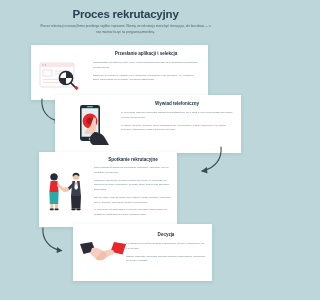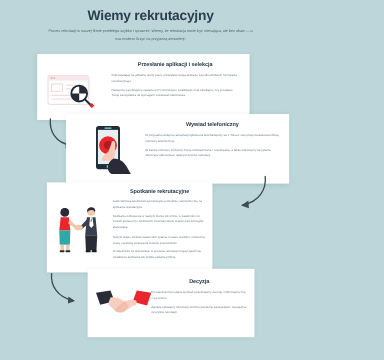--- a/index.html
+++ b/index.html
@@ -64,21 +64,21 @@
   .arrow{position:absolute;}
   #arrow1{left:38px;top:97px;width:28px;height:30px;}
   #arrow2{left:191px;top:146px;width:34px;height:32px;}
   #arrow3{left:39px;top:226px;width:30px;height:30px;}
 </style>
 </head>
 <body>
 
 <div class="page">
 
-  <div class="title">Wiemy rekrutacyjny</div>
+  <div class="title">Proces rekrutacyjny</div>
   <div class="subtitle">Proces rekrutacji w naszej firmie przebiega szybko i sprawnie. Wiemy, że rekrutacja może być stresująca, ale bez obaw — u nas możesz liczyć na przyjazną atmosferę.</div>
 
   <div class="card" id="card1">
     <div class="art">
       <svg viewBox="0 0 48 30" width="48" height="30">
         <rect x="1" y="3" width="34" height="24" rx="1.5" fill="#fdfdfd" stroke="#e9c9cc" stroke-width=".6"></rect>
         <rect x="1" y="3" width="34" height="4" rx="1.5" fill="#f6e7e8"></rect>
         <circle cx="4" cy="5" r=".7" fill="#e8a0a5"></circle>
           <circle cx="6.4" cy="5" r=".7" fill="#e8a0a5"></circle>
         <rect x="4" y="10" width="9" height="6" fill="none" stroke="#eec9cc" stroke-width=".55"></rect>

